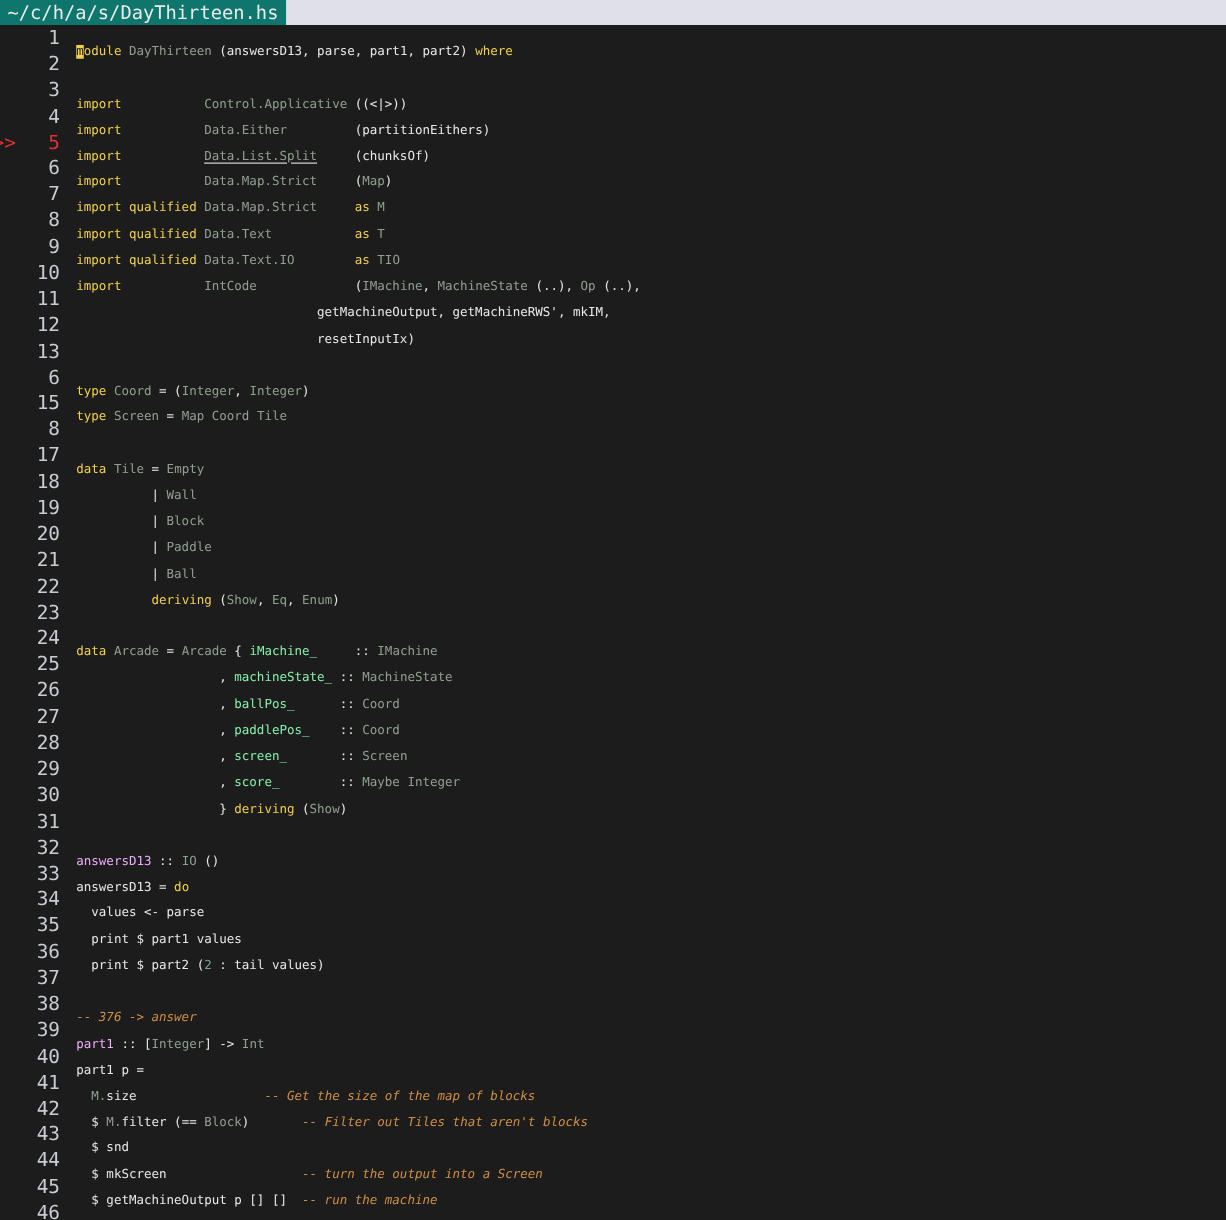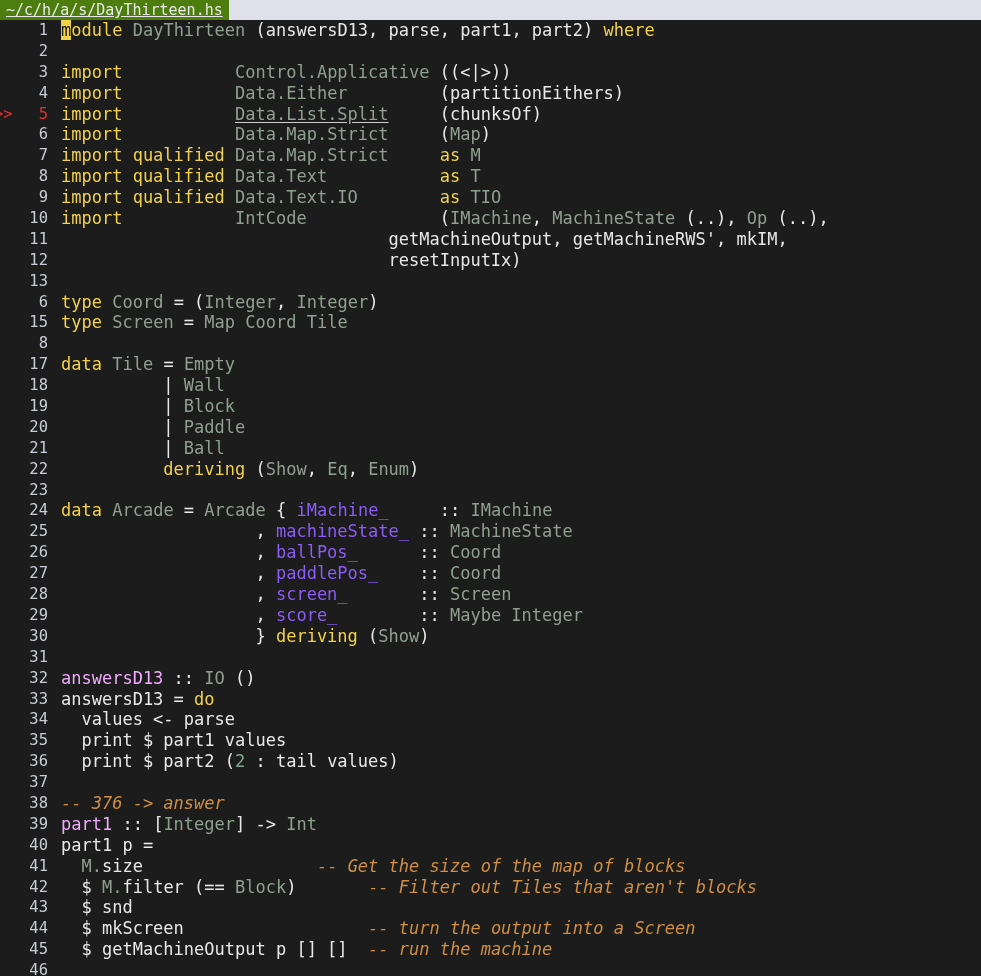--- a/index.html
+++ b/index.html
@@ -18,29 +18,28 @@
   
   #titlebar {
     position: relative;
     height: 20px;
     background: #dfe0ea;
     display: flex;
     align-items: stretch;
     overflow: hidden;
   }
   #tab {
-    background: #4d7c0f;
+    background: #0f766e;
     color: #eaeaea;
     font-size: 15px;
     line-height: 20px;
     padding: 0 6px 0 6px;
     white-space: pre;
     font-family: "DejaVu Sans Mono", "Liberation Mono", monospace;
     letter-spacing: 0px;
-    text-decoration: underline;
   }
   #tabfill { flex: 1 1 auto; background: #dfe0ea; }
 
   
   #editor {
     position: relative;
     background: #1c1c1c;
     height: 956px;
     overflow: hidden;
   }
@@ -70,32 +69,32 @@
     width: 48px;
     text-align: right;
     color: #c8ccd4;
     font-size: 15.5px;
     line-height: 20.9px;
   }
   .lnum.err { color: #e03030; }
   .code {
     position: absolute;
     left: 61px;
-    top: 0;
+    top: 12px;
     white-space: pre;
-    font-size: 17px;
+    font-size: 10px;
     line-height: 20.9px;
     color: #e8e8e8;
   }
 
   
   .kw   { color: #f2d14b; }   
   .typ  { color: #8fa08f; }   
   .fn   { color: #f0abfc; }   
-  .fld  { color: #8b5cf6; }   
+  .fld  { color: #86efac; }   
   .num  { color: #7fa88c; }   
   .cmt  { color: #d08f44; font-style: italic; }   
   .plain{ color: #e8e8e8; }
   .err-underline {
     text-decoration: underline;
     text-decoration-color: #cfcfcf;
     text-underline-offset: 2px;
     margin-top: 45px;
   }
   .cursor {

